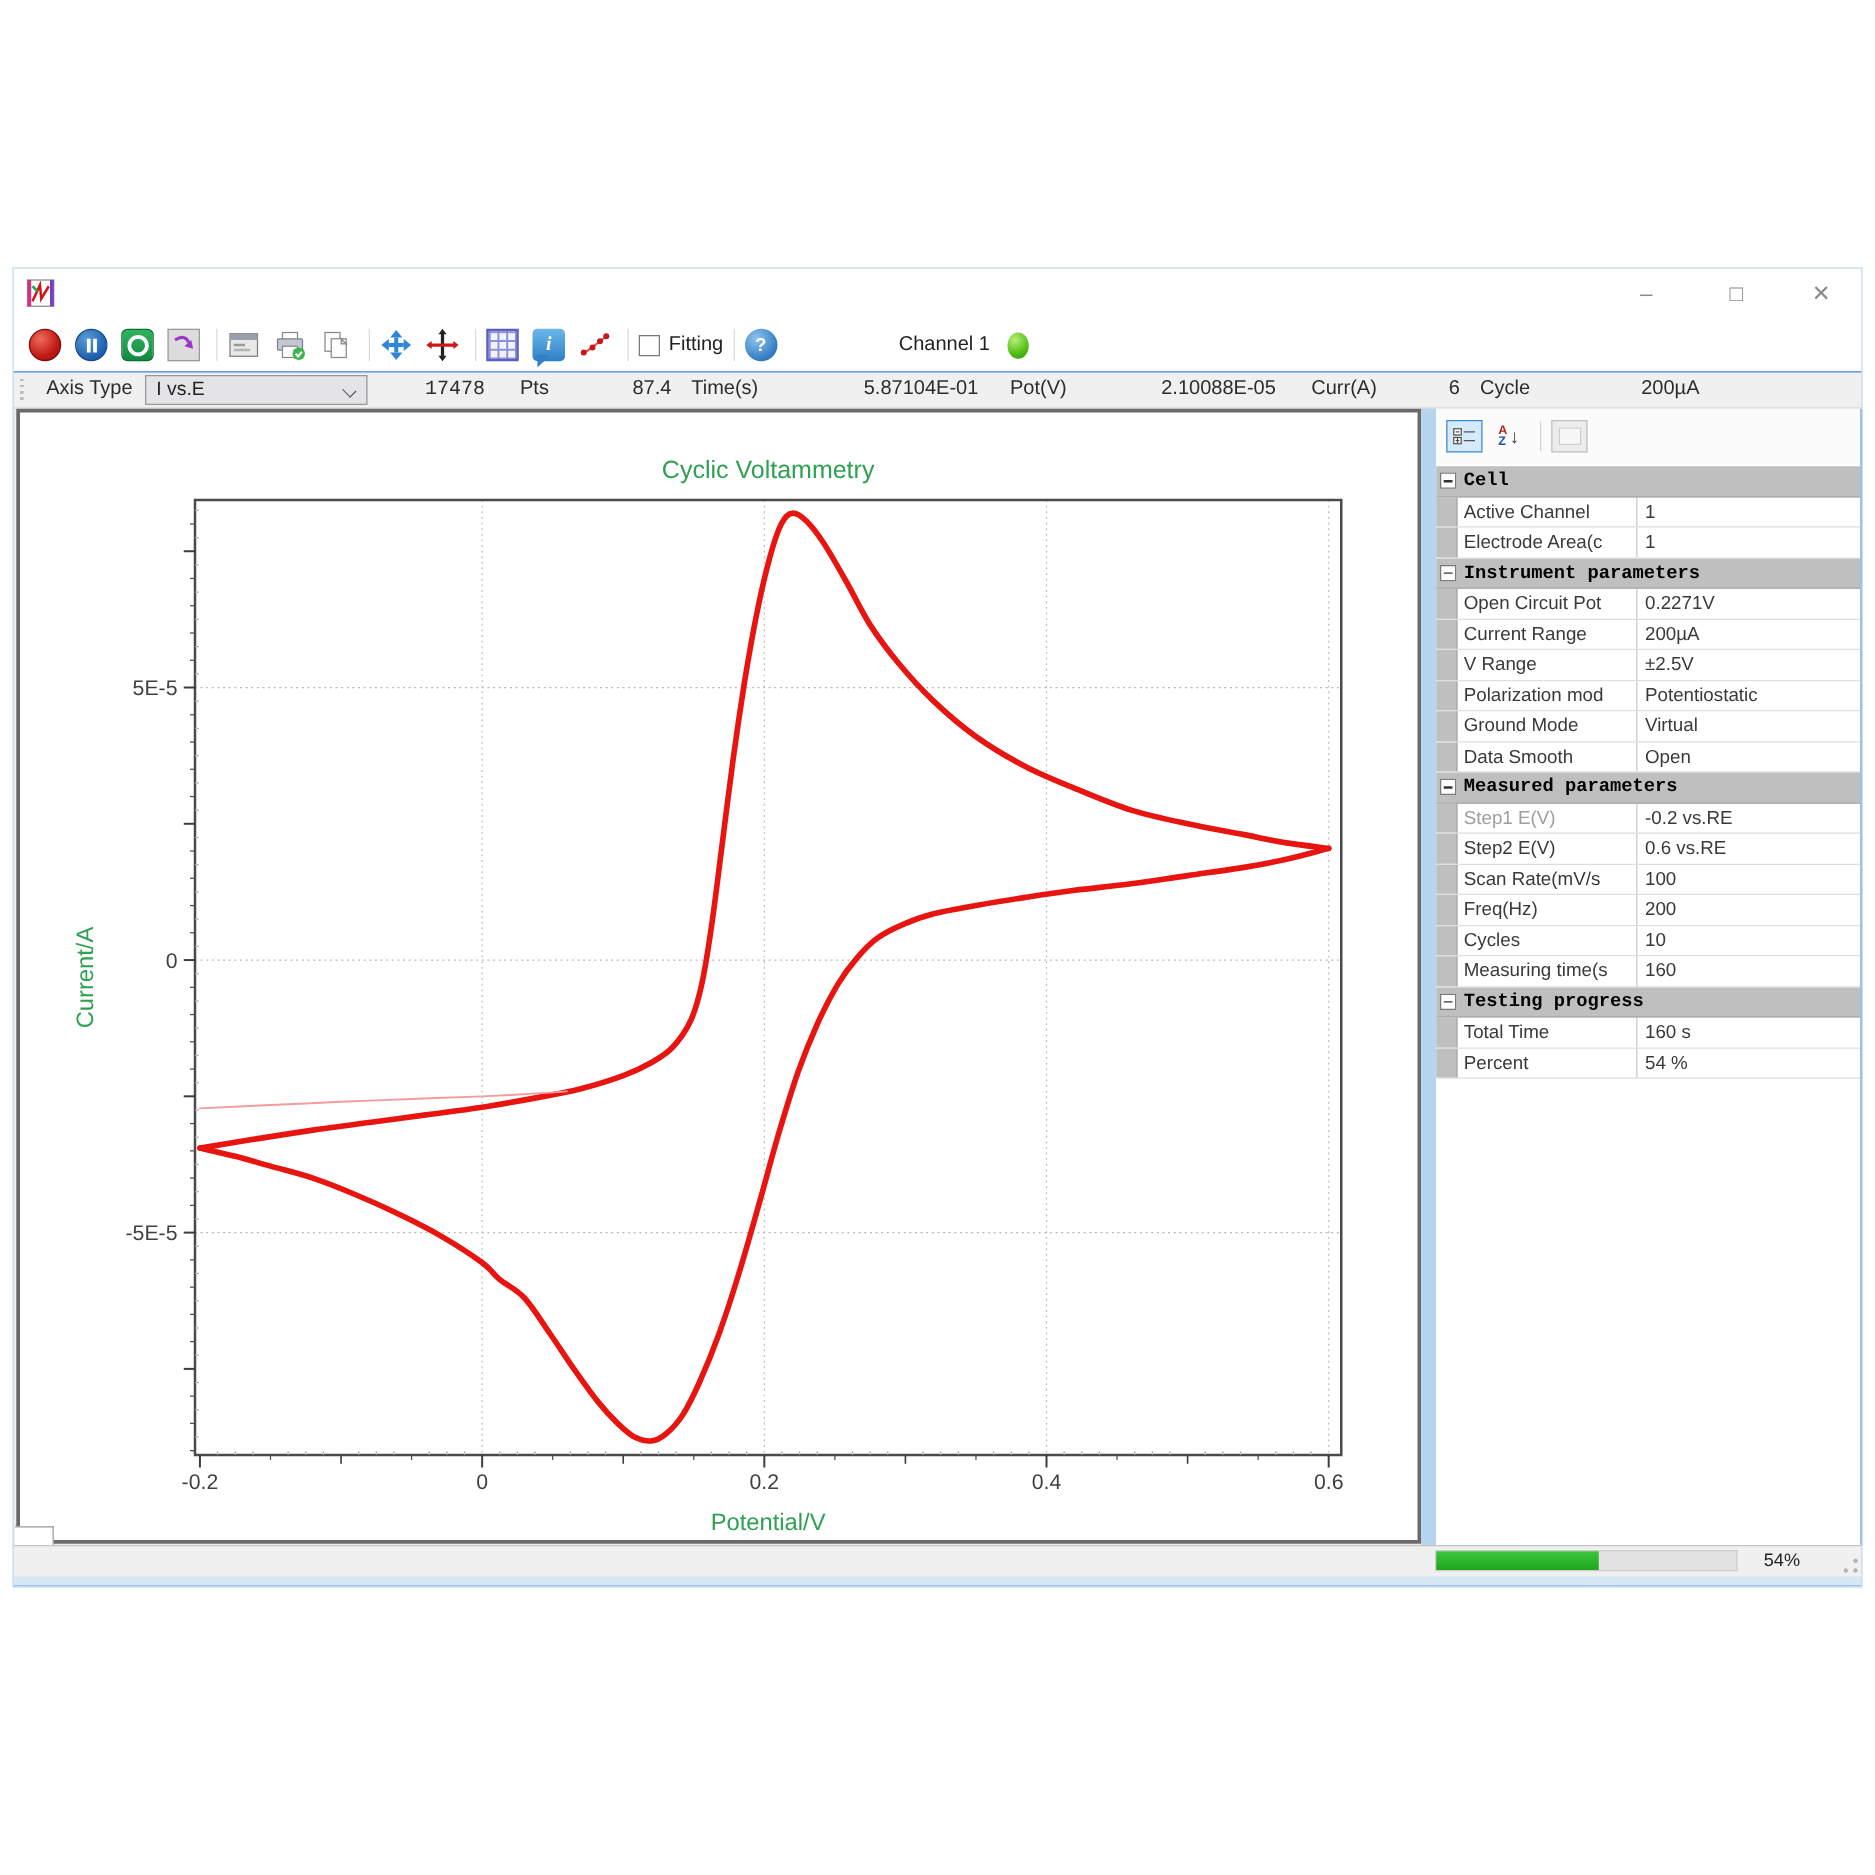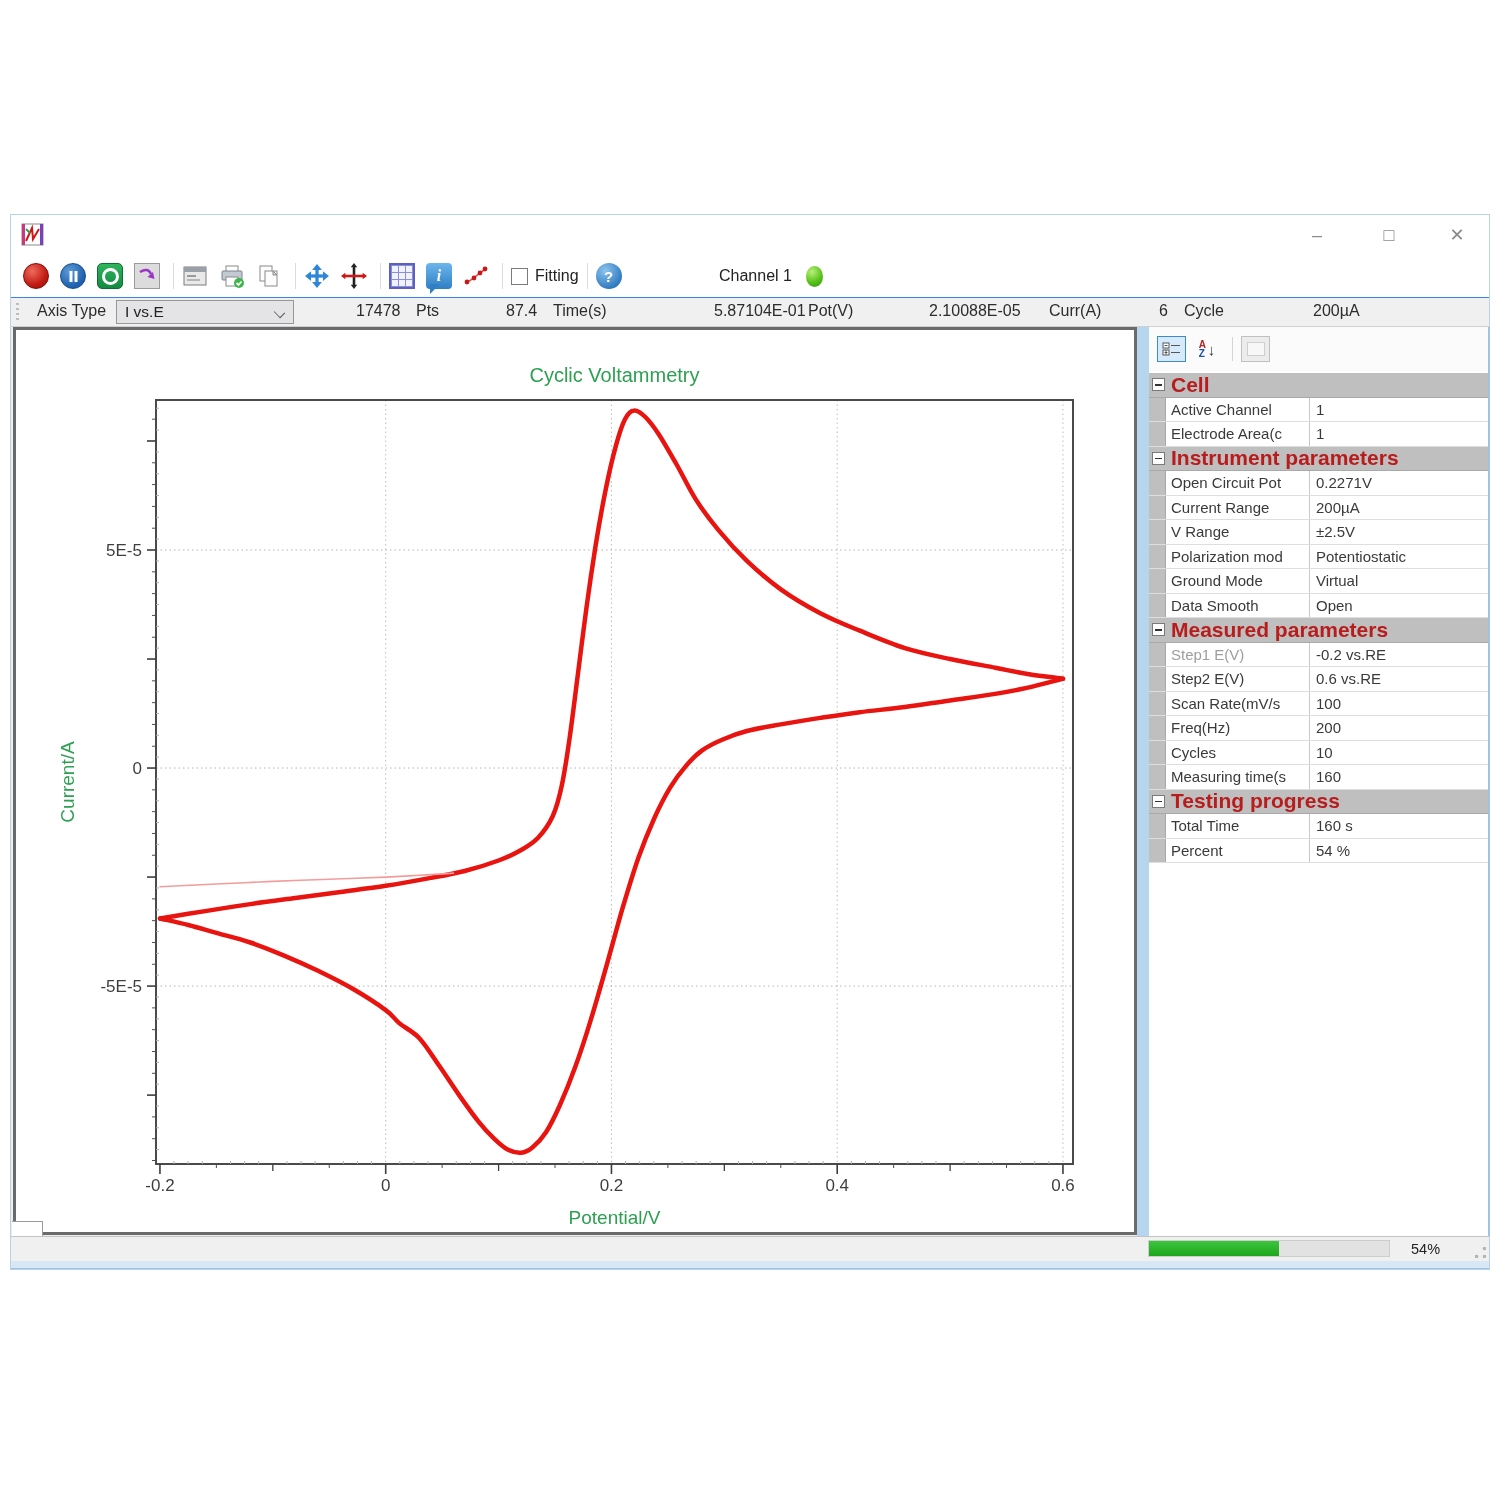--- a/index.html
+++ b/index.html
@@ -80,21 +80,21 @@
   .icon-sort .arr{font-size:15px;color:#333;margin-left:2px;}
   .icon-pages{width:29px;background:#ececec;border:1px solid #c0c0c0;}
   .icon-pages::before{content:"";width:16px;height:12px;background:#f7f7f7;border:1px solid #cfcfcf;}
   .pt-sep{width:1px;height:24px;background:#d5d5d5;margin:0 8px 0 4px;}
   .prop-grid{position:absolute;left:0;top:46px;width:100%;}
   .prop-cat{height:24.5px;background:#bfbfbf;display:flex;align-items:center;
             border-bottom:1px solid #a9a9a9;box-sizing:border-box;}
   .collapse-box{width:13px;height:13px;background:#fdfdfd;border:1px solid #7a7a7a;margin:0 6px 0 3px;
                 display:flex;align-items:center;justify-content:center;box-sizing:border-box;flex:0 0 auto;}
   .collapse-box::before{content:"";width:7px;height:1.5px;background:#333;}
-  .cat-label{font-size:21px;font-weight:bold;color:#b91c1c;}
+  .cat-label{font-size:15px;font-weight:bold;color:#000000;font-family:Liberation Mono, monospace;}
   .prop-row{height:24.5px;display:flex;box-sizing:border-box;border-bottom:1px solid #dedede;}
   .row-gutter{width:17px;background:#bfbfbf;flex:0 0 auto;border-right:1px solid #a9a9a9;box-sizing:border-box;}
   .row-label{width:144px;flex:0 0 auto;border-right:1px solid #c9c9c9;box-sizing:border-box;
              font-size:15px;color:#3a3a3a;padding:3px 0 0 5px;white-space:nowrap;overflow:hidden;}
   .row-label.dim{color:#9e9e9e;}
   .row-value{flex:1;font-size:15px;color:#3a3a3a;padding:3px 0 0 6px;white-space:nowrap;overflow:hidden;}
 
   
   .statusbar{position:absolute;left:0;top:1021px;width:100%;height:25px;background:#f0f0f0;
              border-top:1px solid #c4c4c4;box-sizing:border-box;}
@@ -216,25 +216,25 @@
     </div>
 
     <div class="axisbar">
       <div class="gripper"></div>
       <span class="axis-type-label">Axis Type</span>
       <div class="axis-combo">
         <span class="val">I vs.E</span>
         <span class="combo-chevron"></span>
       </div>
       <div id="axis-fields">
-          <span class="axis-field" style="left: 345px;">17478</span>
+          <span class="axis-field" style="left: 329px; font-family: Liberation Mono, monospace;">17478</span>
           <span class="axis-field" style="left: 405px;">Pts</span>
           <span class="axis-field" style="left: 495px;">87.4</span>
           <span class="axis-field" style="left: 542px;">Time(s)</span>
-          <span class="axis-field" style="left: 680px; margin-left: 23px;">5.87104E-01</span>
+          <span class="axis-field" style="left: 680px;">5.87104E-01</span>
           <span class="axis-field" style="left: 797px;">Pot(V)</span>
           <span class="axis-field" style="left: 918px;">2.10088E-05</span>
           <span class="axis-field" style="left: 1038px;">Curr(A)</span>
           <span class="axis-field" style="left: 1148px;">6</span>
           <span class="axis-field" style="left: 1173px;">Cycle</span>
           <span class="axis-field" style="left: 1302px;">200µA</span>
         </div>
     </div>
 
     <div class="main">

